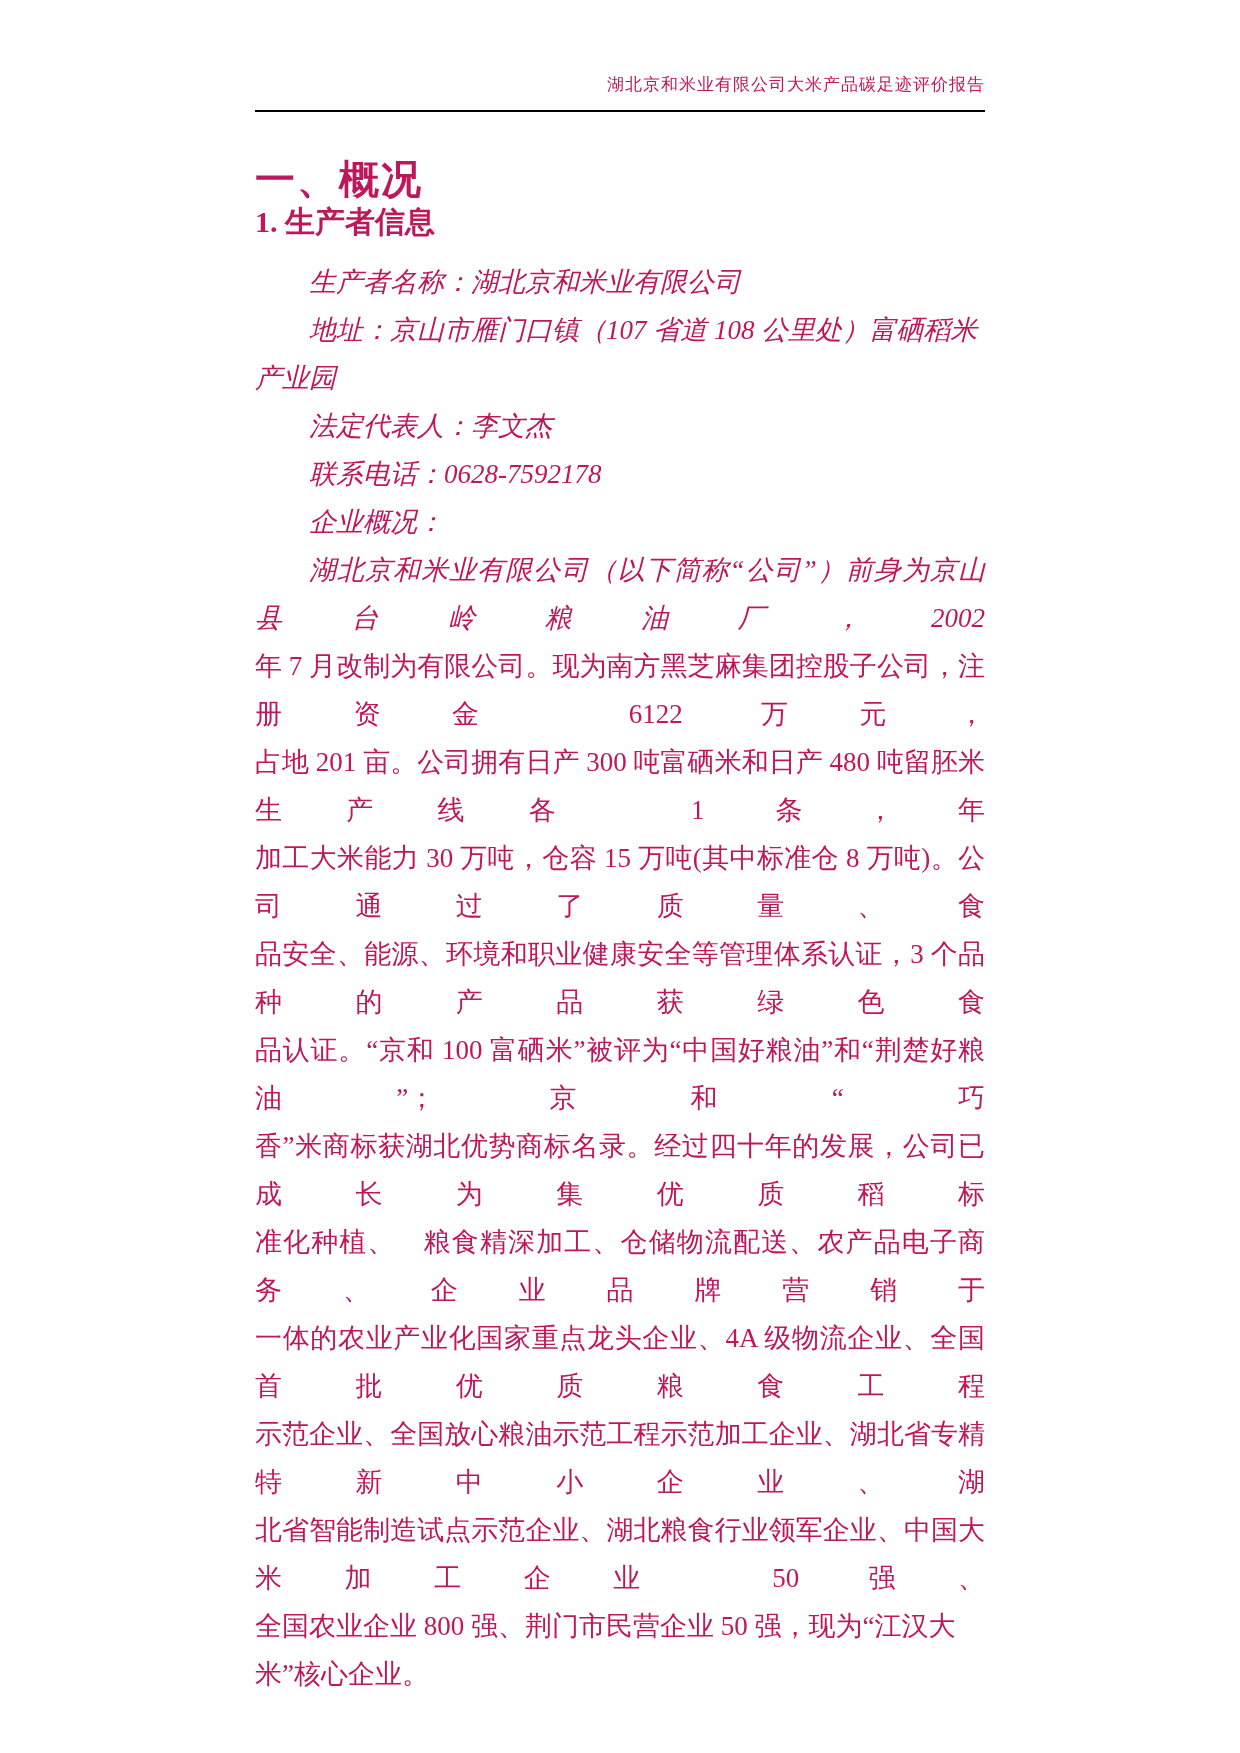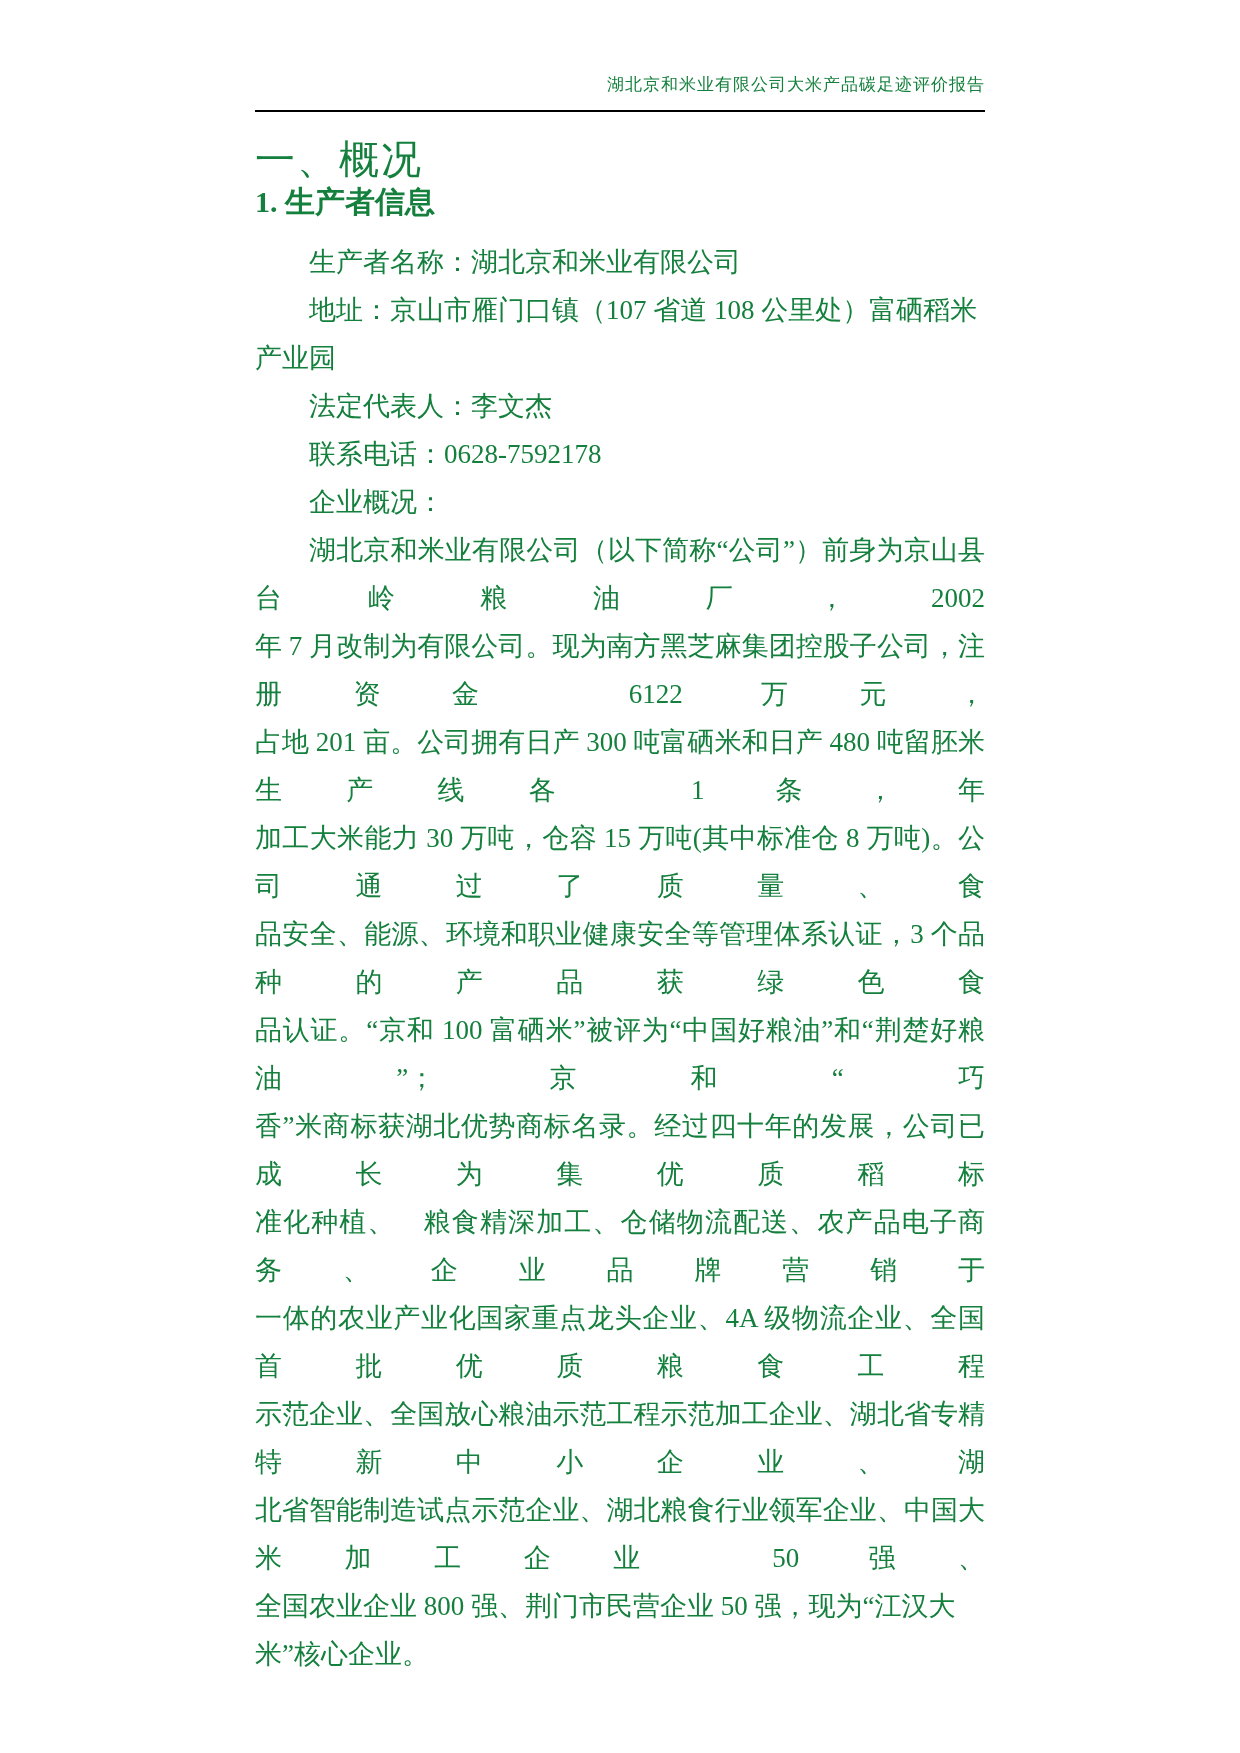--- a/index.html
+++ b/index.html
@@ -2,52 +2,52 @@
 <html><head>
 <meta charset="utf-8">
 <style>
   * { box-sizing: border-box; }
   html, body { margin: 0; padding: 0; background: #ffffff; }
   .page {
     width: 1104px;
     height: 1753px;
     margin: 0 auto;
     background: #ffffff;
-    color: #15803d;
+    color: #be185d;
     font-family: "Liberation Serif", "DejaVu Serif", serif;
     overflow: hidden;
   }
   .content { padding: 0 187px; }
   .doc-header {
     padding-top: 74px;
     padding-bottom: 14px;
     border-bottom: 2px solid #000;
     text-align: right;
     font-size: 17px;
     line-height: 22px;
     letter-spacing: 1px;
   }
   .h1 {
-    margin-top: 24px;
+    margin-top: 44px;
     font-size: 40px;
-    font-weight: normal;
+    font-weight: bold;
     line-height: 48px;
     letter-spacing: 2px;
   }
   .h2 {
     font-size: 30px;
     font-weight: bold;
     line-height: 36px;
   }
   .block { margin-top: 18px; }
   .bline {
     font-size: 27px;
     line-height: 48px;
   }
-  .indent { text-indent: 54px; }
+  .indent { text-indent: 54px; font-style: italic; }
   .just {
     text-align: justify;
     text-align-last: justify;
     text-justify: inter-character;
   }
 </style>
 </head>
 <body>
 
 <div class="page">

